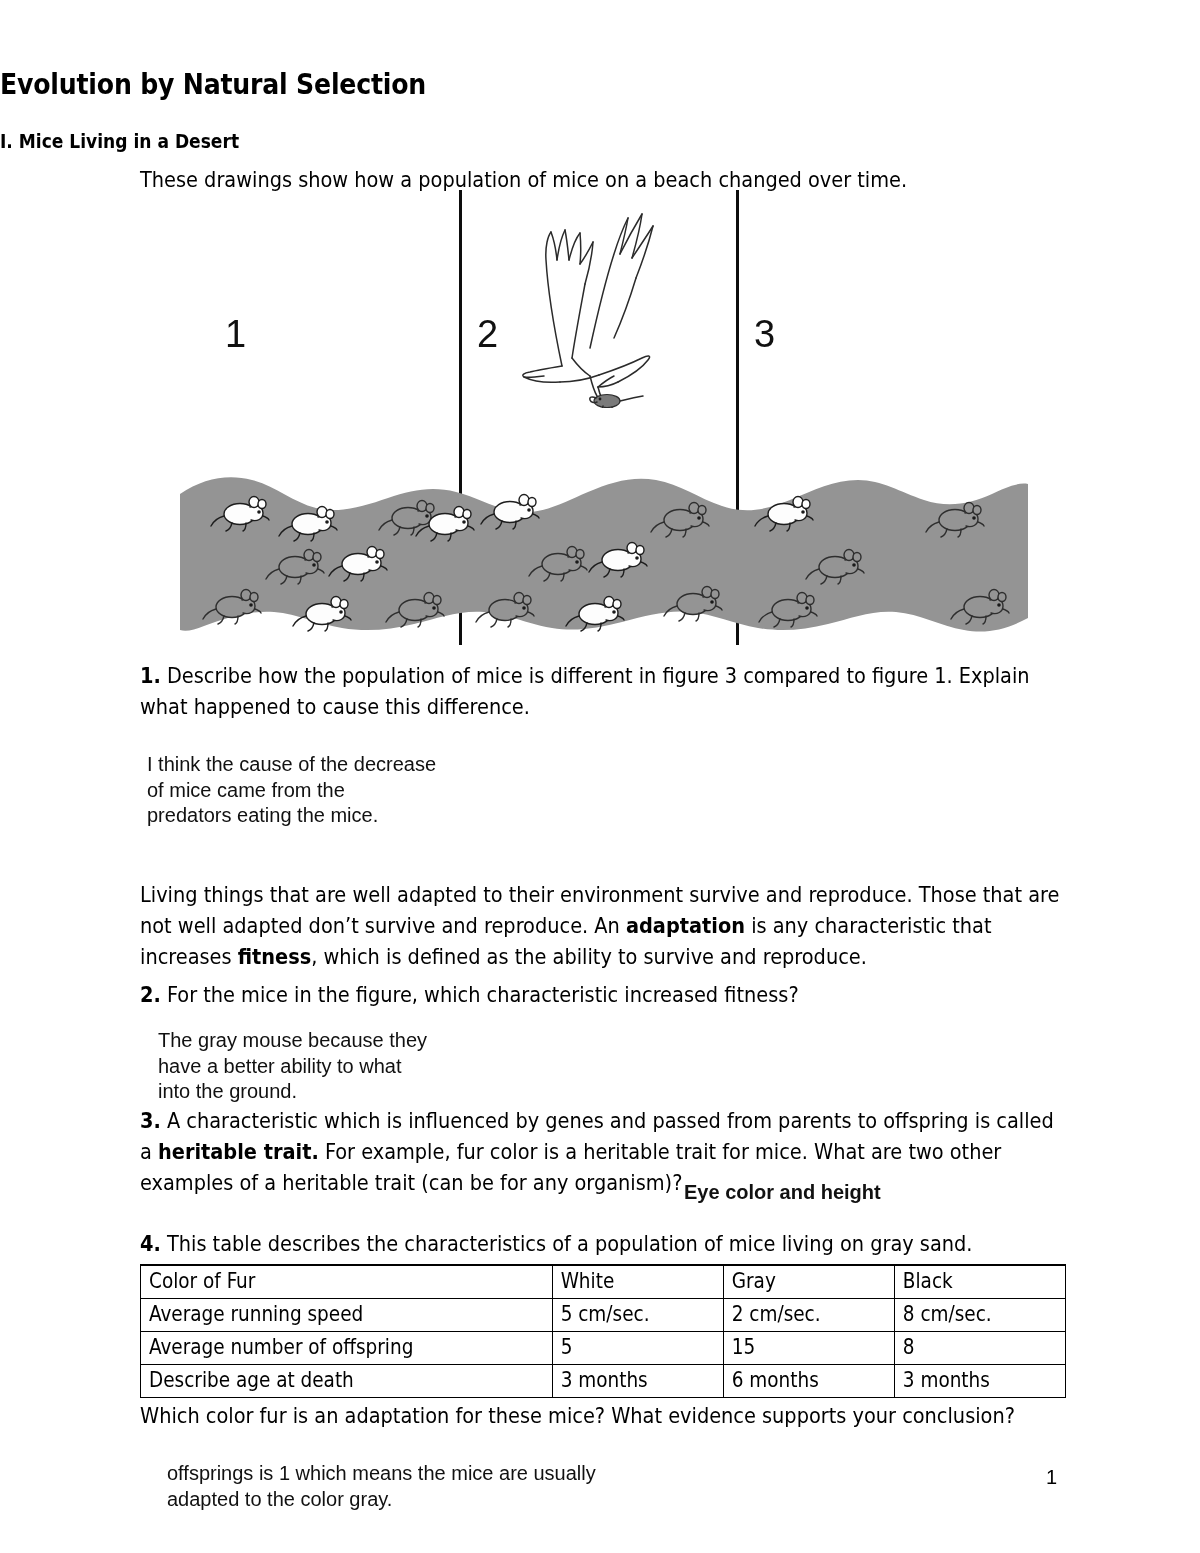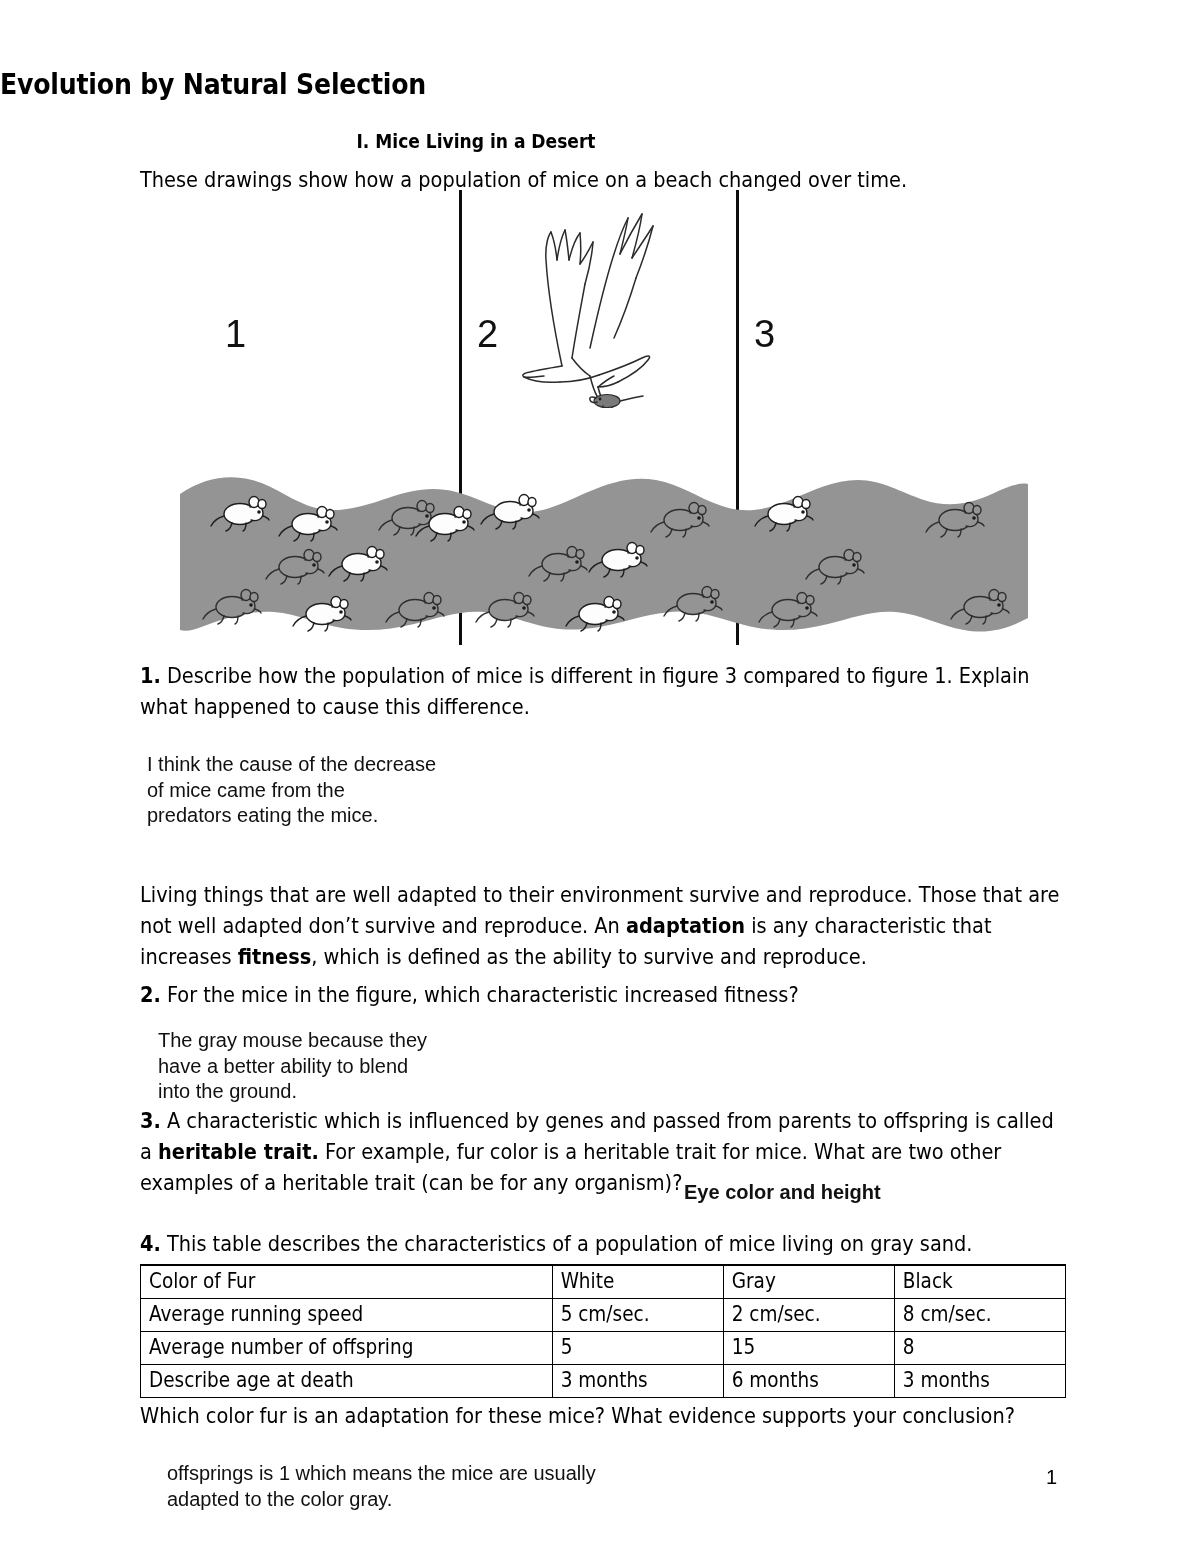--- a/index.html
+++ b/index.html
@@ -28,21 +28,20 @@
     left: 0; top: 68px;
     width: 1200px;
     font-size: 28px;
     font-weight: bold;
     letter-spacing: -0.2px;
   }
   .section-title {
     position: absolute;
     left: 0; top: 130px;
     width: 952px;
-    text-align: center;
     font-size: 19px;
     font-weight: bold;
   }
   .intro-line {
     position: absolute;
     left: 140px; top: 166px;
     width: 940px;
     font-size: 21.5px;
     line-height: 28px;
   }
@@ -571,21 +570,21 @@
 
   <div class="para" style="top:879px;">
     <span>Living things that are well adapted to their environment survive and reproduce. Those that are not well adapted don’t survive and reproduce. An </span><b>adaptation</b><span> is any characteristic that increases </span><b>fitness</b><span>, which is defined as the ability to survive and reproduce.</span>
   </div>
 
   <div class="q" style="top:979px;">
     <b>2.</b><span> For the mice in the figure, which characteristic increased fitness?</span>
   </div>
   <div class="answer" style="left:158px; top:1028px;">
     <div>The gray mouse because they</div>
-    <div>have a better ability to blend</div>
+    <div>have a better ability to what</div>
     <div>into the ground.</div>
   </div>
 
   <div class="q" style="top:1105px;">
     <b>3.</b><span> A characteristic which is influenced by genes and passed from parents to offspring is called a </span><b>heritable trait.</b><span> For example, fur color is a heritable trait for mice. What are two other examples of a heritable trait (can be for any organism)?</span>
   </div>
   <div class="answer" style="left:684px; top:1180px;font-weight:bold;">
     <div>Eye color and height</div>
   </div>
 

